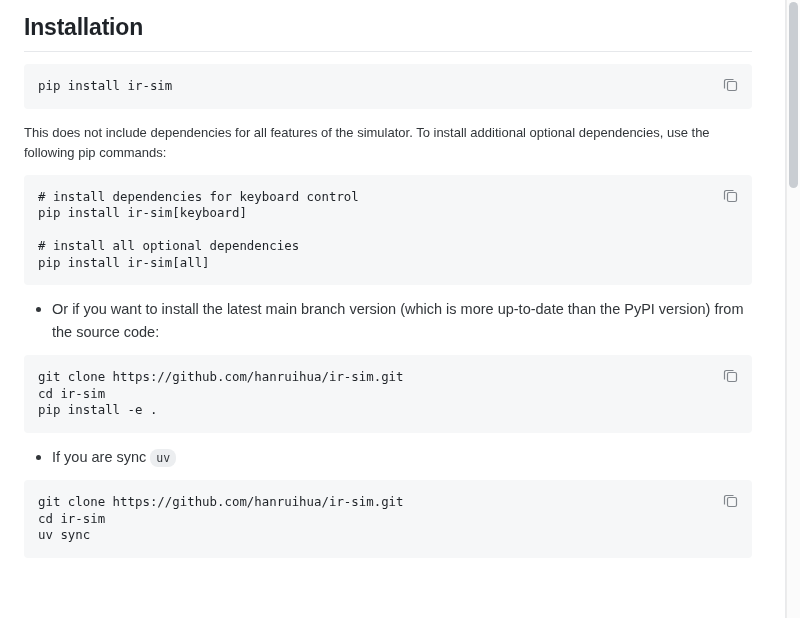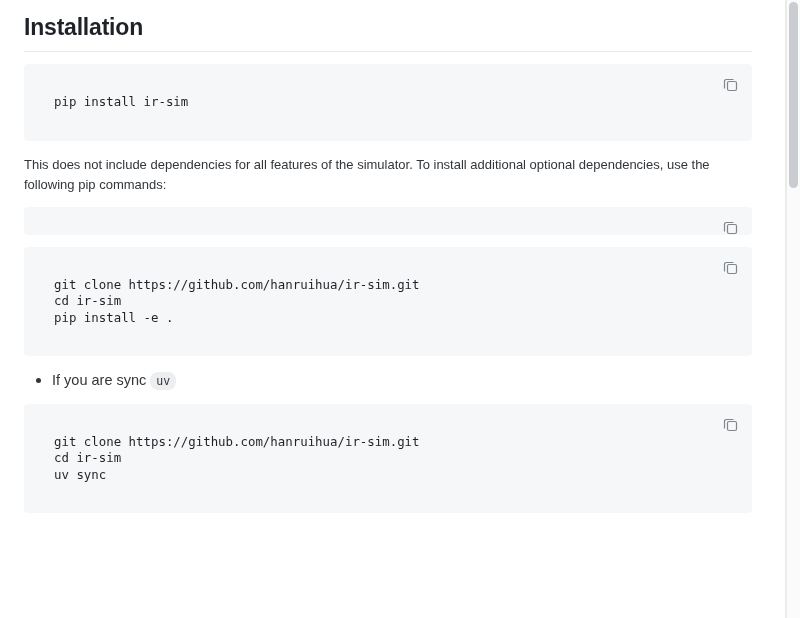--- a/index.html
+++ b/index.html
@@ -71,21 +71,21 @@
   .codeblock {
     position: relative;
     background: #f6f7f8;
     border-radius: 4px;
     margin-top: 12px;
     padding: 14px 44px 14px 14px;
     box-sizing: border-box;
     overflow: hidden;
   }
   .codeblock pre {
-    margin: 16px;
+    margin: 0;
     font-family: "DejaVu Sans Mono", "Liberation Mono", monospace;
     font-size: 12.4px;
     line-height: 1.33;
     color: #1f2328;
     white-space: pre;
   }
   .copy-btn {
     position: absolute;
     right: 12px;
     top: 12px;
@@ -147,28 +147,36 @@
         <svg width="18" height="18" viewBox="0 0 18 18" fill="none" xmlns="http://www.w3.org/2000/svg">
           <rect x="5.5" y="5.5" width="9" height="9" rx="1.5" stroke="#5b6168" stroke-width="1.2"></rect>
           <path d="M11.5 3.5H4.2A1.7 1.7 0 0 0 2.5 5.2v7.3" stroke="#5b6168" stroke-width="1.2" fill="none"></path>
         </svg>
       </span>
     </div>
 
     <p class="para">This does not include dependencies for all features of the simulator. To install additional optional dependencies, use the following pip commands:</p>
 
     <div class="codeblock">
-      <span class="copy-btn">
-        <svg width="18" height="18" viewBox="0 0 18 18" fill="none" xmlns="http://www.w3.org/2000/svg">
-          <rect x="5.5" y="5.5" width="9" height="9" rx="1.5" stroke="#5b6168" stroke-width="1.2"></rect>
-          <path d="M11.5 3.5H4.2A1.7 1.7 0 0 0 2.5 5.2v7.3" stroke="#5b6168" stroke-width="1.2" fill="none"></path>
-        </svg>
-      </span>
-    </div>
-
+      <pre># install dependencies for keyboard control
+pip install ir-sim[keyboard]
+
+# install all optional dependencies
+pip install ir-sim[all]</pre>
+      <span class="copy-btn">
+        <svg width="18" height="18" viewBox="0 0 18 18" fill="none" xmlns="http://www.w3.org/2000/svg">
+          <rect x="5.5" y="5.5" width="9" height="9" rx="1.5" stroke="#5b6168" stroke-width="1.2"></rect>
+          <path d="M11.5 3.5H4.2A1.7 1.7 0 0 0 2.5 5.2v7.3" stroke="#5b6168" stroke-width="1.2" fill="none"></path>
+        </svg>
+      </span>
+    </div>
+
+    <ul class="bullets">
+      <li>Or if you want to install the latest main branch version (which is more up-to-date than the PyPI version) from the source code:</li>
+    </ul>
 
     <div class="codeblock">
       <pre>git clone https://github.com/hanruihua/ir-sim.git
 cd ir-sim
 pip install -e .</pre>
       <span class="copy-btn">
         <svg width="18" height="18" viewBox="0 0 18 18" fill="none" xmlns="http://www.w3.org/2000/svg">
           <rect x="5.5" y="5.5" width="9" height="9" rx="1.5" stroke="#5b6168" stroke-width="1.2"></rect>
           <path d="M11.5 3.5H4.2A1.7 1.7 0 0 0 2.5 5.2v7.3" stroke="#5b6168" stroke-width="1.2" fill="none"></path>
         </svg>

